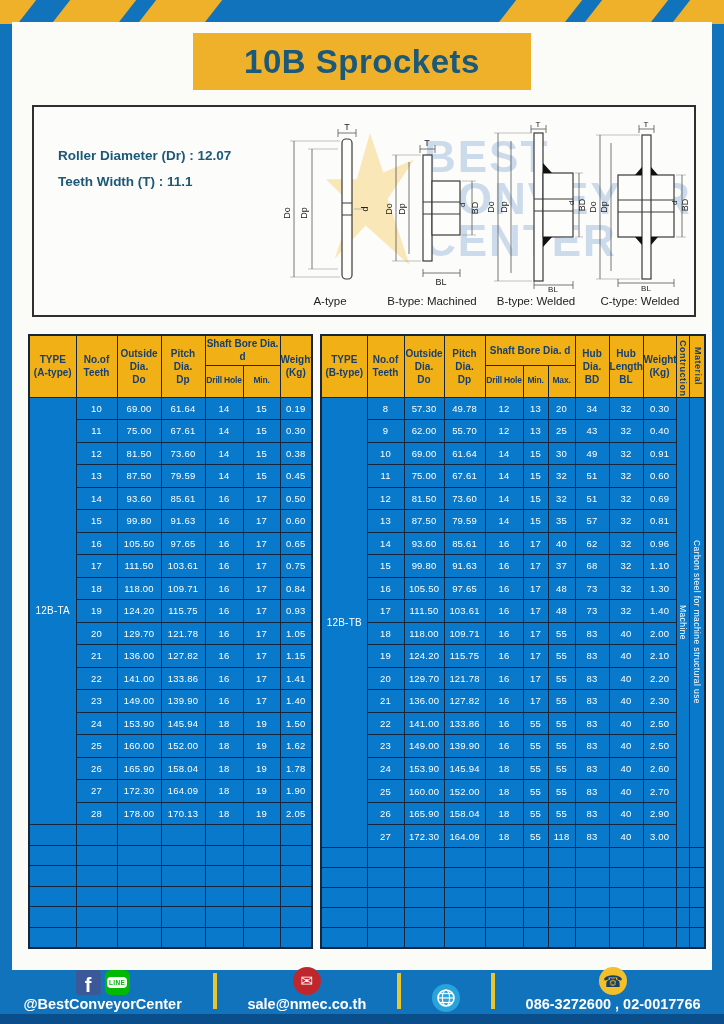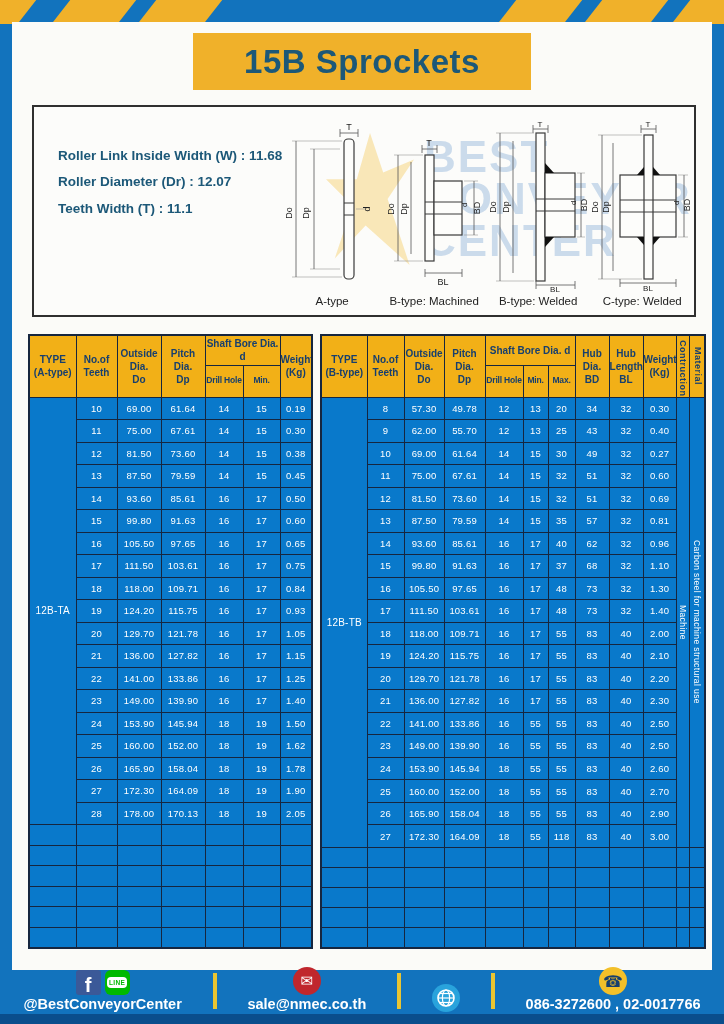--- a/index.html
+++ b/index.html
@@ -84,36 +84,35 @@
   <div class="stripe" style="left:-34px;width:62px;"></div>
   <div class="stripe" style="left:62px;width:66px;"></div>
   <div class="stripe" style="left:148px;width:66px;"></div>
   <div class="stripe" style="left:508px;width:66px;"></div>
   <div class="stripe" style="left:594px;width:66px;"></div>
   <div class="stripe" style="left:682px;width:72px;"></div>
 
   <div class="panel">
 
     <div class="banner">
-      <h1>15B Sprockets</h1>
+      <h1>10B Sprockets</h1>
     </div>
 
     <div class="specbox">
 
       <div class="watermark">
         <div class="wm-shape"></div>
         <div class="wm-text">
           <div>BEST</div>
           <div>CONVEYOR</div>
           <div>CENTER</div>
         </div>
       </div>
 
       <div class="specs">
-        <div>Roller Link Inside Width (W) : 11.68</div>
         <div>Roller Diameter (Dr)  : 12.07</div>
         <div>Teeth Width (T)  :  11.1</div>
       </div>
 
       <div class="diagrams">
 
         <div class="figure">
           <svg width="100" height="172" viewBox="0 0 100 172">
             <line class="dim" x1="58" y1="12" x2="76" y2="12"></line>
               <line class="dim" x1="58" y1="8" x2="58" y2="16"></line>
@@ -361,21 +360,21 @@
               <td>16</td>
               <td>17</td>
               <td>1.15</td>
             </tr>
             <tr class="data">
               <td>22</td>
               <td>141.00</td>
               <td>133.86</td>
               <td>16</td>
               <td>17</td>
-              <td>1.25</td>
+              <td>1.41</td>
             </tr>
             <tr class="data">
               <td>23</td>
               <td>149.00</td>
               <td>139.90</td>
               <td>16</td>
               <td>17</td>
               <td>1.40</td>
             </tr>
             <tr class="data">
@@ -546,21 +545,21 @@
             </tr>
             <tr class="data">
               <td>10</td>
               <td>69.00</td>
               <td>61.64</td>
               <td>14</td>
               <td>15</td>
               <td>30</td>
               <td>49</td>
               <td>32</td>
-              <td>0.27</td>
+              <td>0.91</td>
             </tr>
             <tr class="data">
               <td>11</td>
               <td>75.00</td>
               <td>67.61</td>
               <td>14</td>
               <td>15</td>
               <td>32</td>
               <td>51</td>
               <td>32</td>

